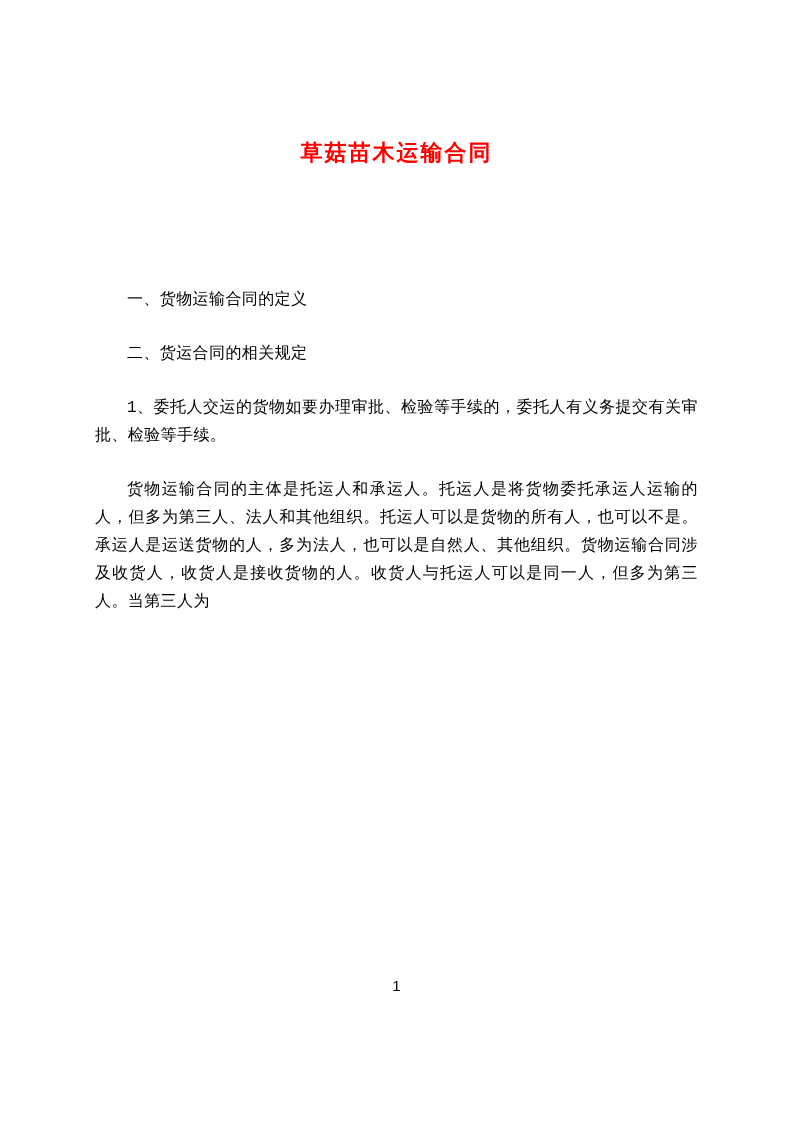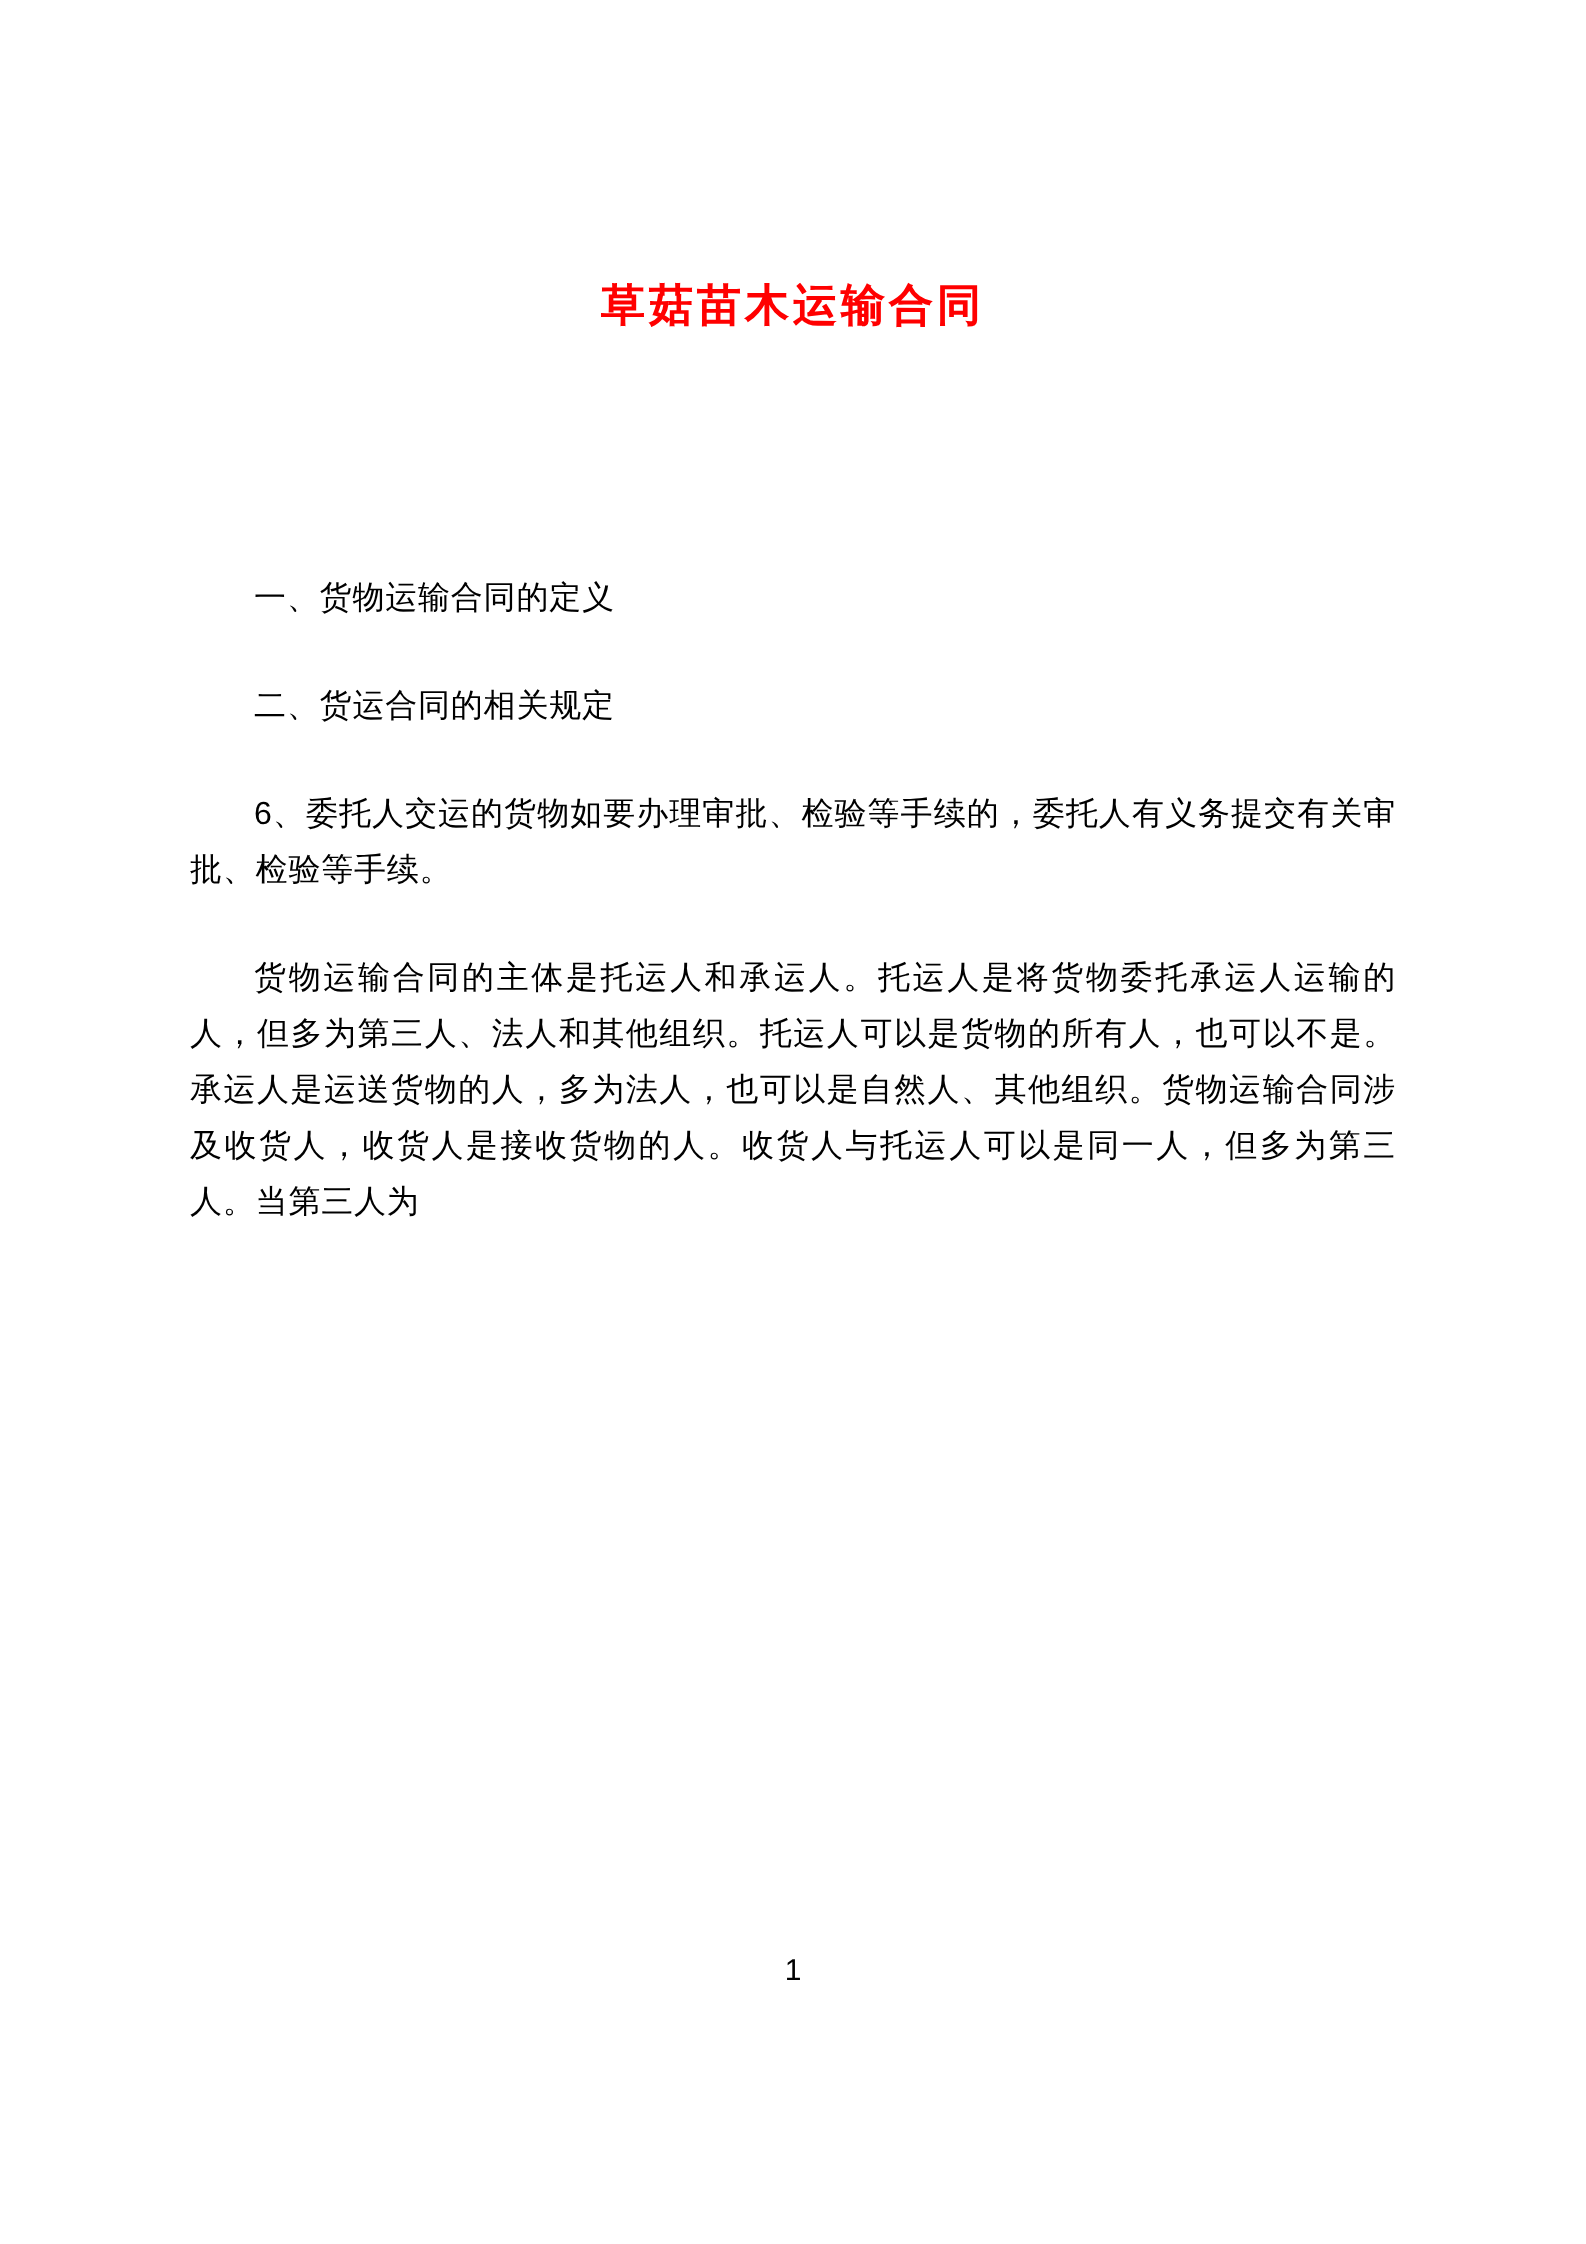--- a/index.html
+++ b/index.html
@@ -22,20 +22,21 @@
   .doc-title {
     margin: 0;
     padding-top: 138px;
     text-align: center;
     font-size: 22px;
     font-weight: bold;
     letter-spacing: 2px;
   }
   .doc-body {
     margin-top: 118px;
+    font-family: Liberation Mono, monospace;
   }
   .para {
     margin: 0 0 26px 0;
     font-size: 16px;
     line-height: 28px;
     letter-spacing: 0.4px;
     text-align: justify;
     text-indent: 2em;
     color: #000000;
   }
@@ -58,21 +59,21 @@
 
   <div class="doc-body">
 
     <p class="para">一、货物运输合同的定义</p>
 
 
     <p class="para">二、货运合同的相关规定</p>
 
 
 
-    <p class="para">6、委托人交运的货物如要办理审批、检验等手续的，委托人有义务提交有关审批、检验等手续。</p>
+    <p class="para">1、委托人交运的货物如要办理审批、检验等手续的，委托人有义务提交有关审批、检验等手续。</p>
 
 
 
     <p class="para">货物运输合同的主体是托运人和承运人。托运人是将货物委托承运人运输的人，但多为第三人、法人和其他组织。托运人可以是货物的所有人，也可以不是。承运人是运送货物的人，多为法人，也可以是自然人、其他组织。货物运输合同涉及收货人，收货人是接收货物的人。收货人与托运人可以是同一人，但多为第三人。当第三人为</p>
 
   </div>
 
   <div class="page-number">1</div>
 
 </div>

